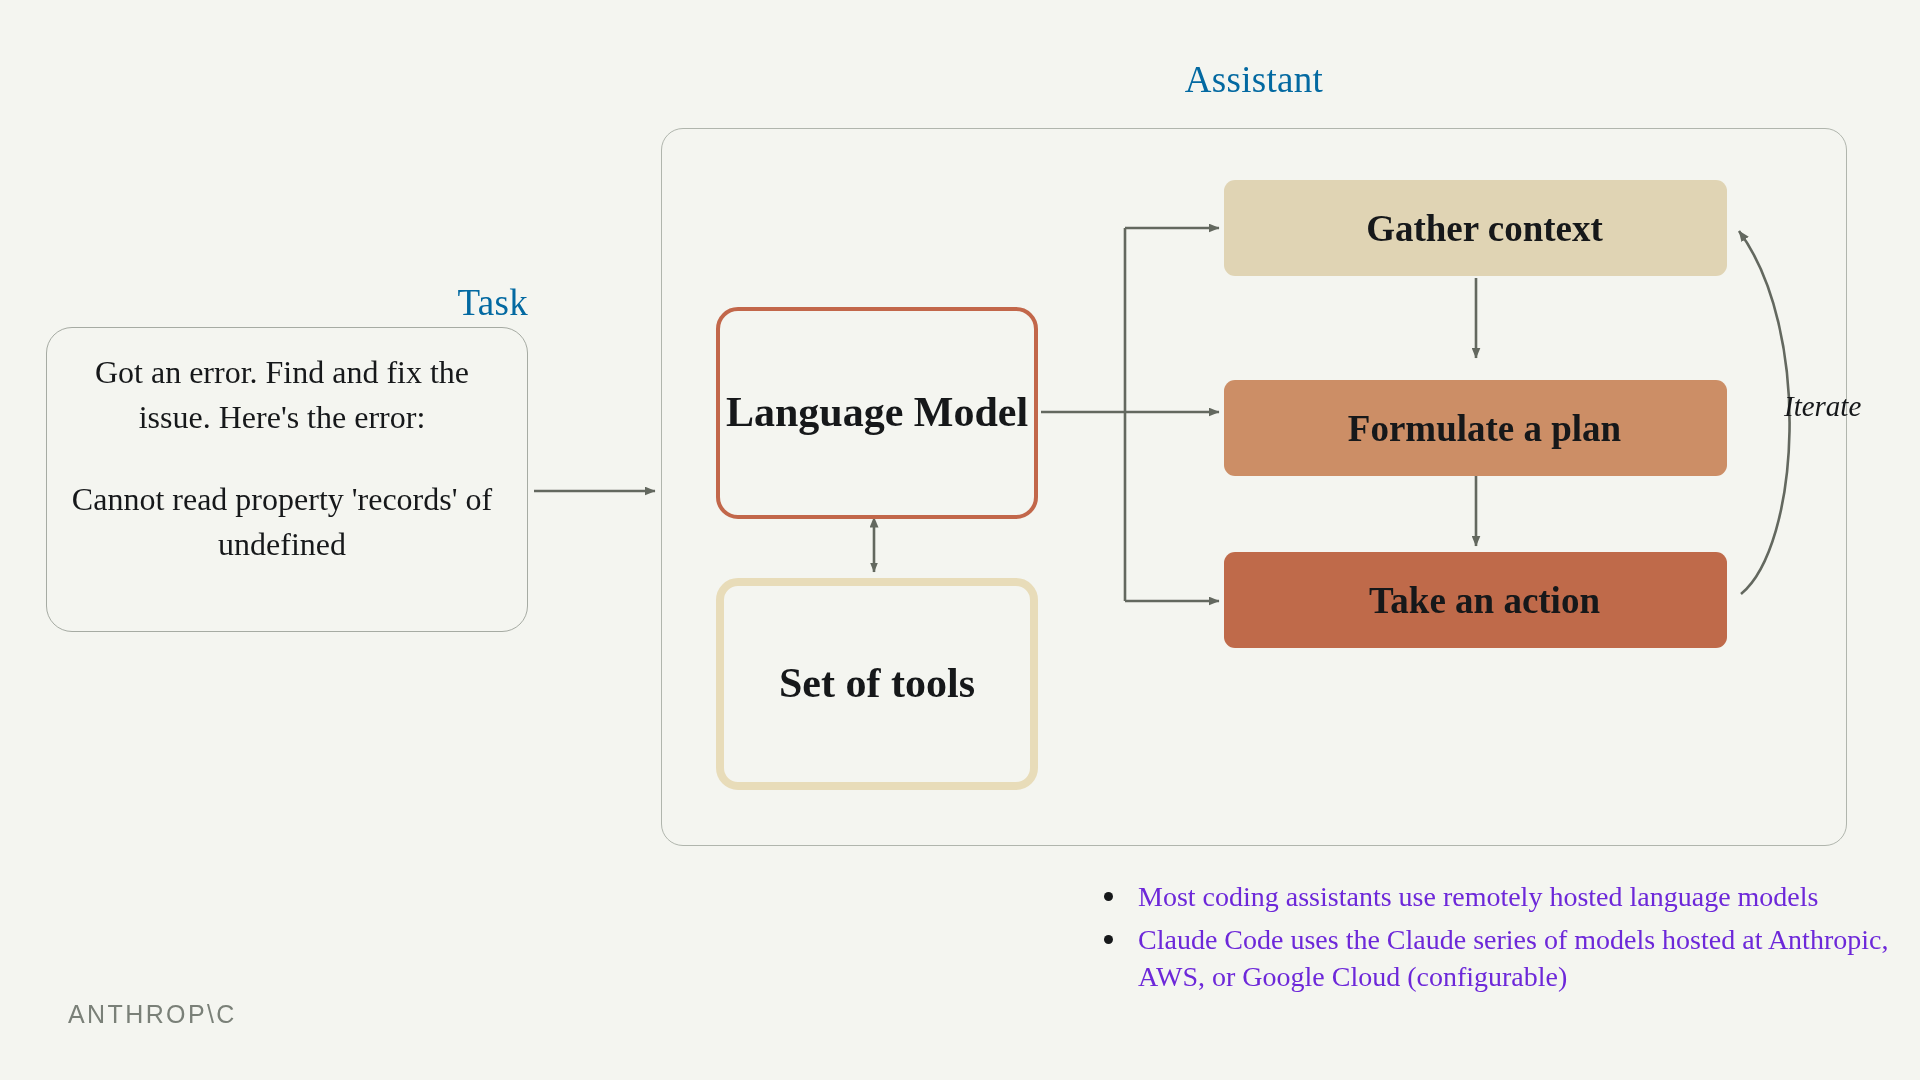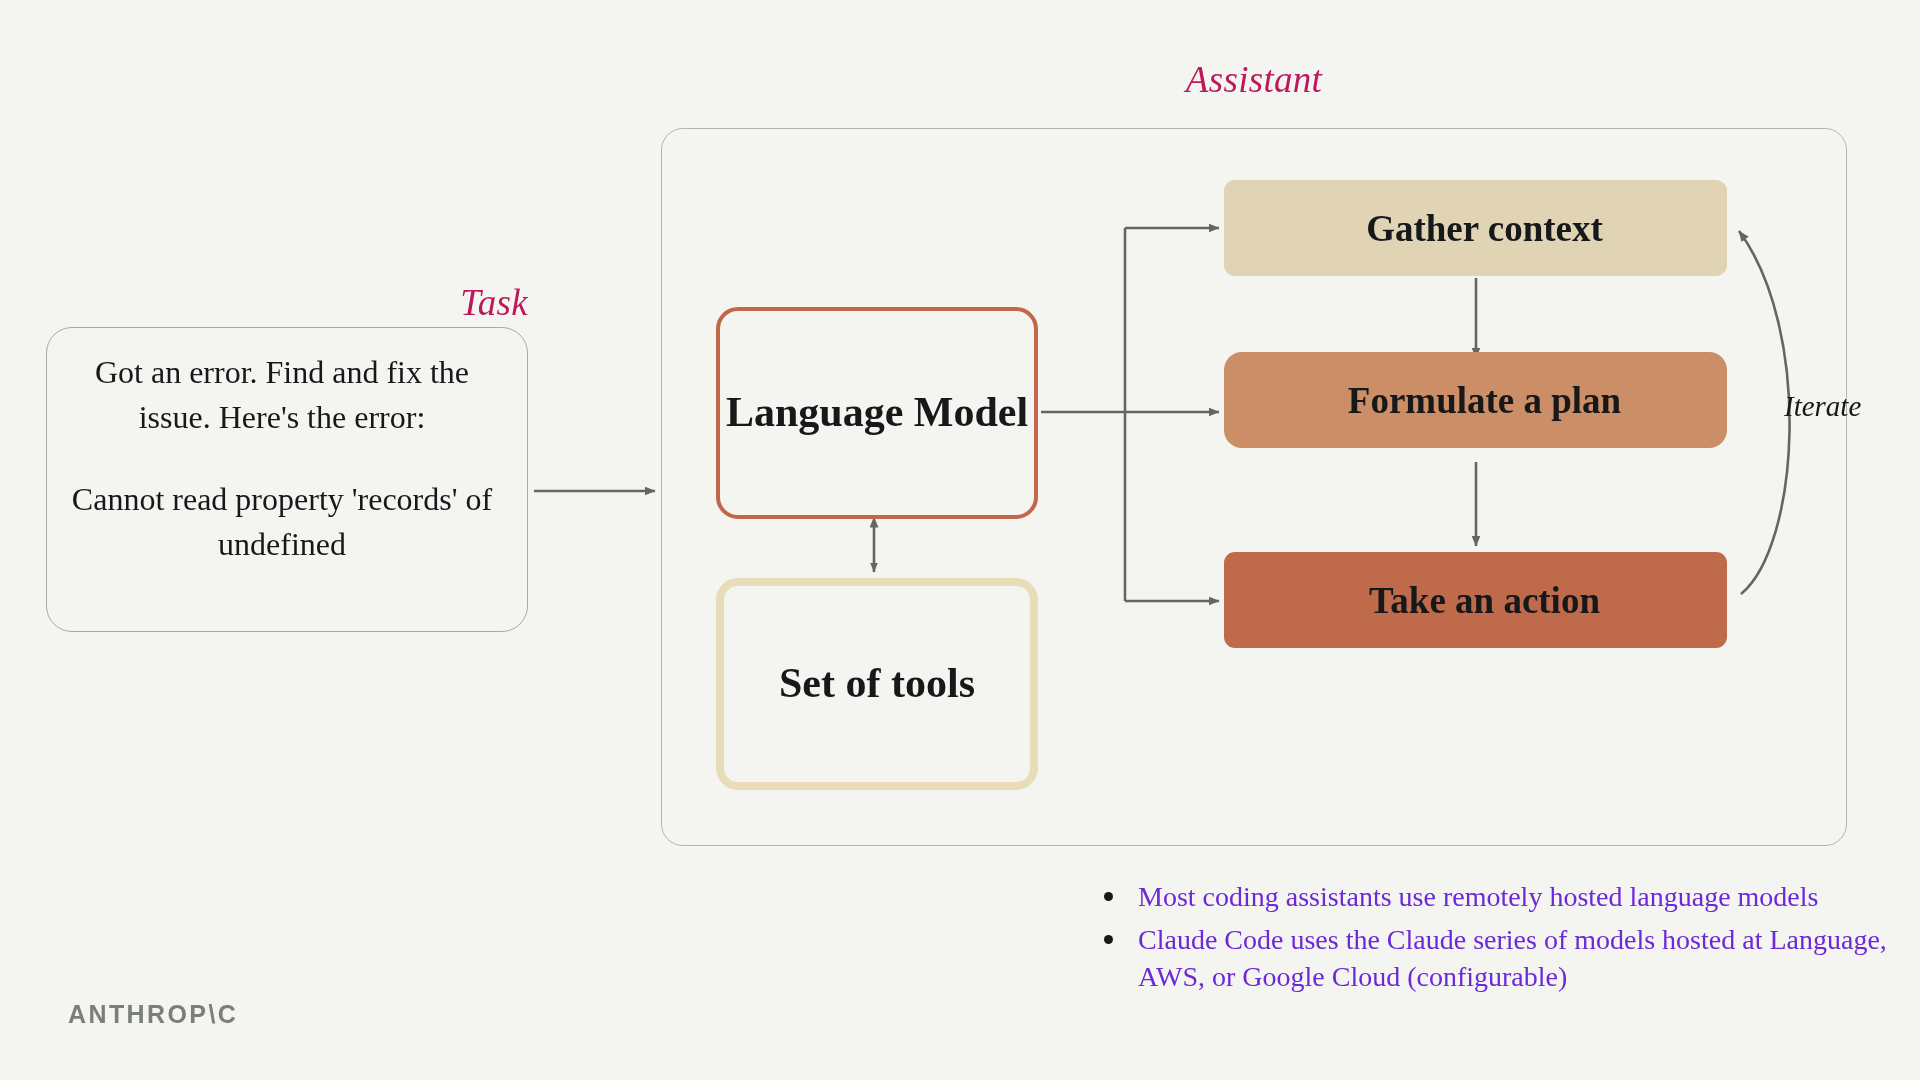--- a/index.html
+++ b/index.html
@@ -28,24 +28,23 @@
     position: absolute;
     left: 0; top: 0;
     width: 1920px; height: 1080px;
     pointer-events: none;
     z-index: 1;
   }
 
   
   .caption {
     position: absolute;
-    font-style: italic;
     font-size: 37px;
     letter-spacing: 0.3px;
-    color: #be185d;
+    color: #0369a1;
     white-space: nowrap;
     z-index: 4;
   }
 
   
   #task-caption { left: 0; top: 281; width: 528px; text-align: right; }
   #task-box {
     position: absolute;
     left: 46px;
     top: 327px;
@@ -128,21 +127,21 @@
     display: flex;
     align-items: center;
     justify-content: center;
     font-weight: bold;
     font-size: 37px;
     color: #16181a;
     z-index: 3;
     padding-left: 18px;
   }
   #step-gather  { top: 180px; background: #e0d4b4; }
-  #step-plan    { top: 352px; background: #cc8e66; border-radius: 18px; }
+  #step-plan    { top: 380px; background: #cc8e66; }
   #step-action  { top: 552px; background: #bf6a4a; }
 
   
   #iterate-label {
     position: absolute;
     left: 1784px;
     top: 390px;
     font-style: italic;
     font-size: 29px;
     color: #16181a;
@@ -178,21 +177,21 @@
     border-radius: 50%;
     background: #16181a;
   }
 
   
   #logo {
     position: absolute;
     left: 68px;
     top: 1000px;
     font-family: "Liberation Sans", "DejaVu Sans", sans-serif;
-    font-weight: bold;
+    font-weight: normal;
     font-size: 25px;
     letter-spacing: 2.4px;
     color: #7a8078;
     z-index: 4;
   }
 </style>
 </head>
 <body style="background: rgb(244, 245, 240);">
 
 <div id="stage" style="background: rgb(244, 245, 240);">
@@ -266,19 +265,19 @@
 
   <div id="iterate-label">Iterate</div>
 
   <ul id="notes">
     <li>
       <span class="dot"></span>
       <span>Most coding assistants use remotely hosted language models</span>
     </li>
     <li>
       <span class="dot"></span>
-      <span>Claude Code uses the Claude series of models hosted at Language, AWS, or Google Cloud (configurable)</span>
+      <span>Claude Code uses the Claude series of models hosted at Anthropic, AWS, or Google Cloud (configurable)</span>
     </li>
   </ul>
 
   <div id="logo" style="color: rgb(122, 128, 120);">ANTHROP\C</div>
 
 </div>
 
 </body></html>

